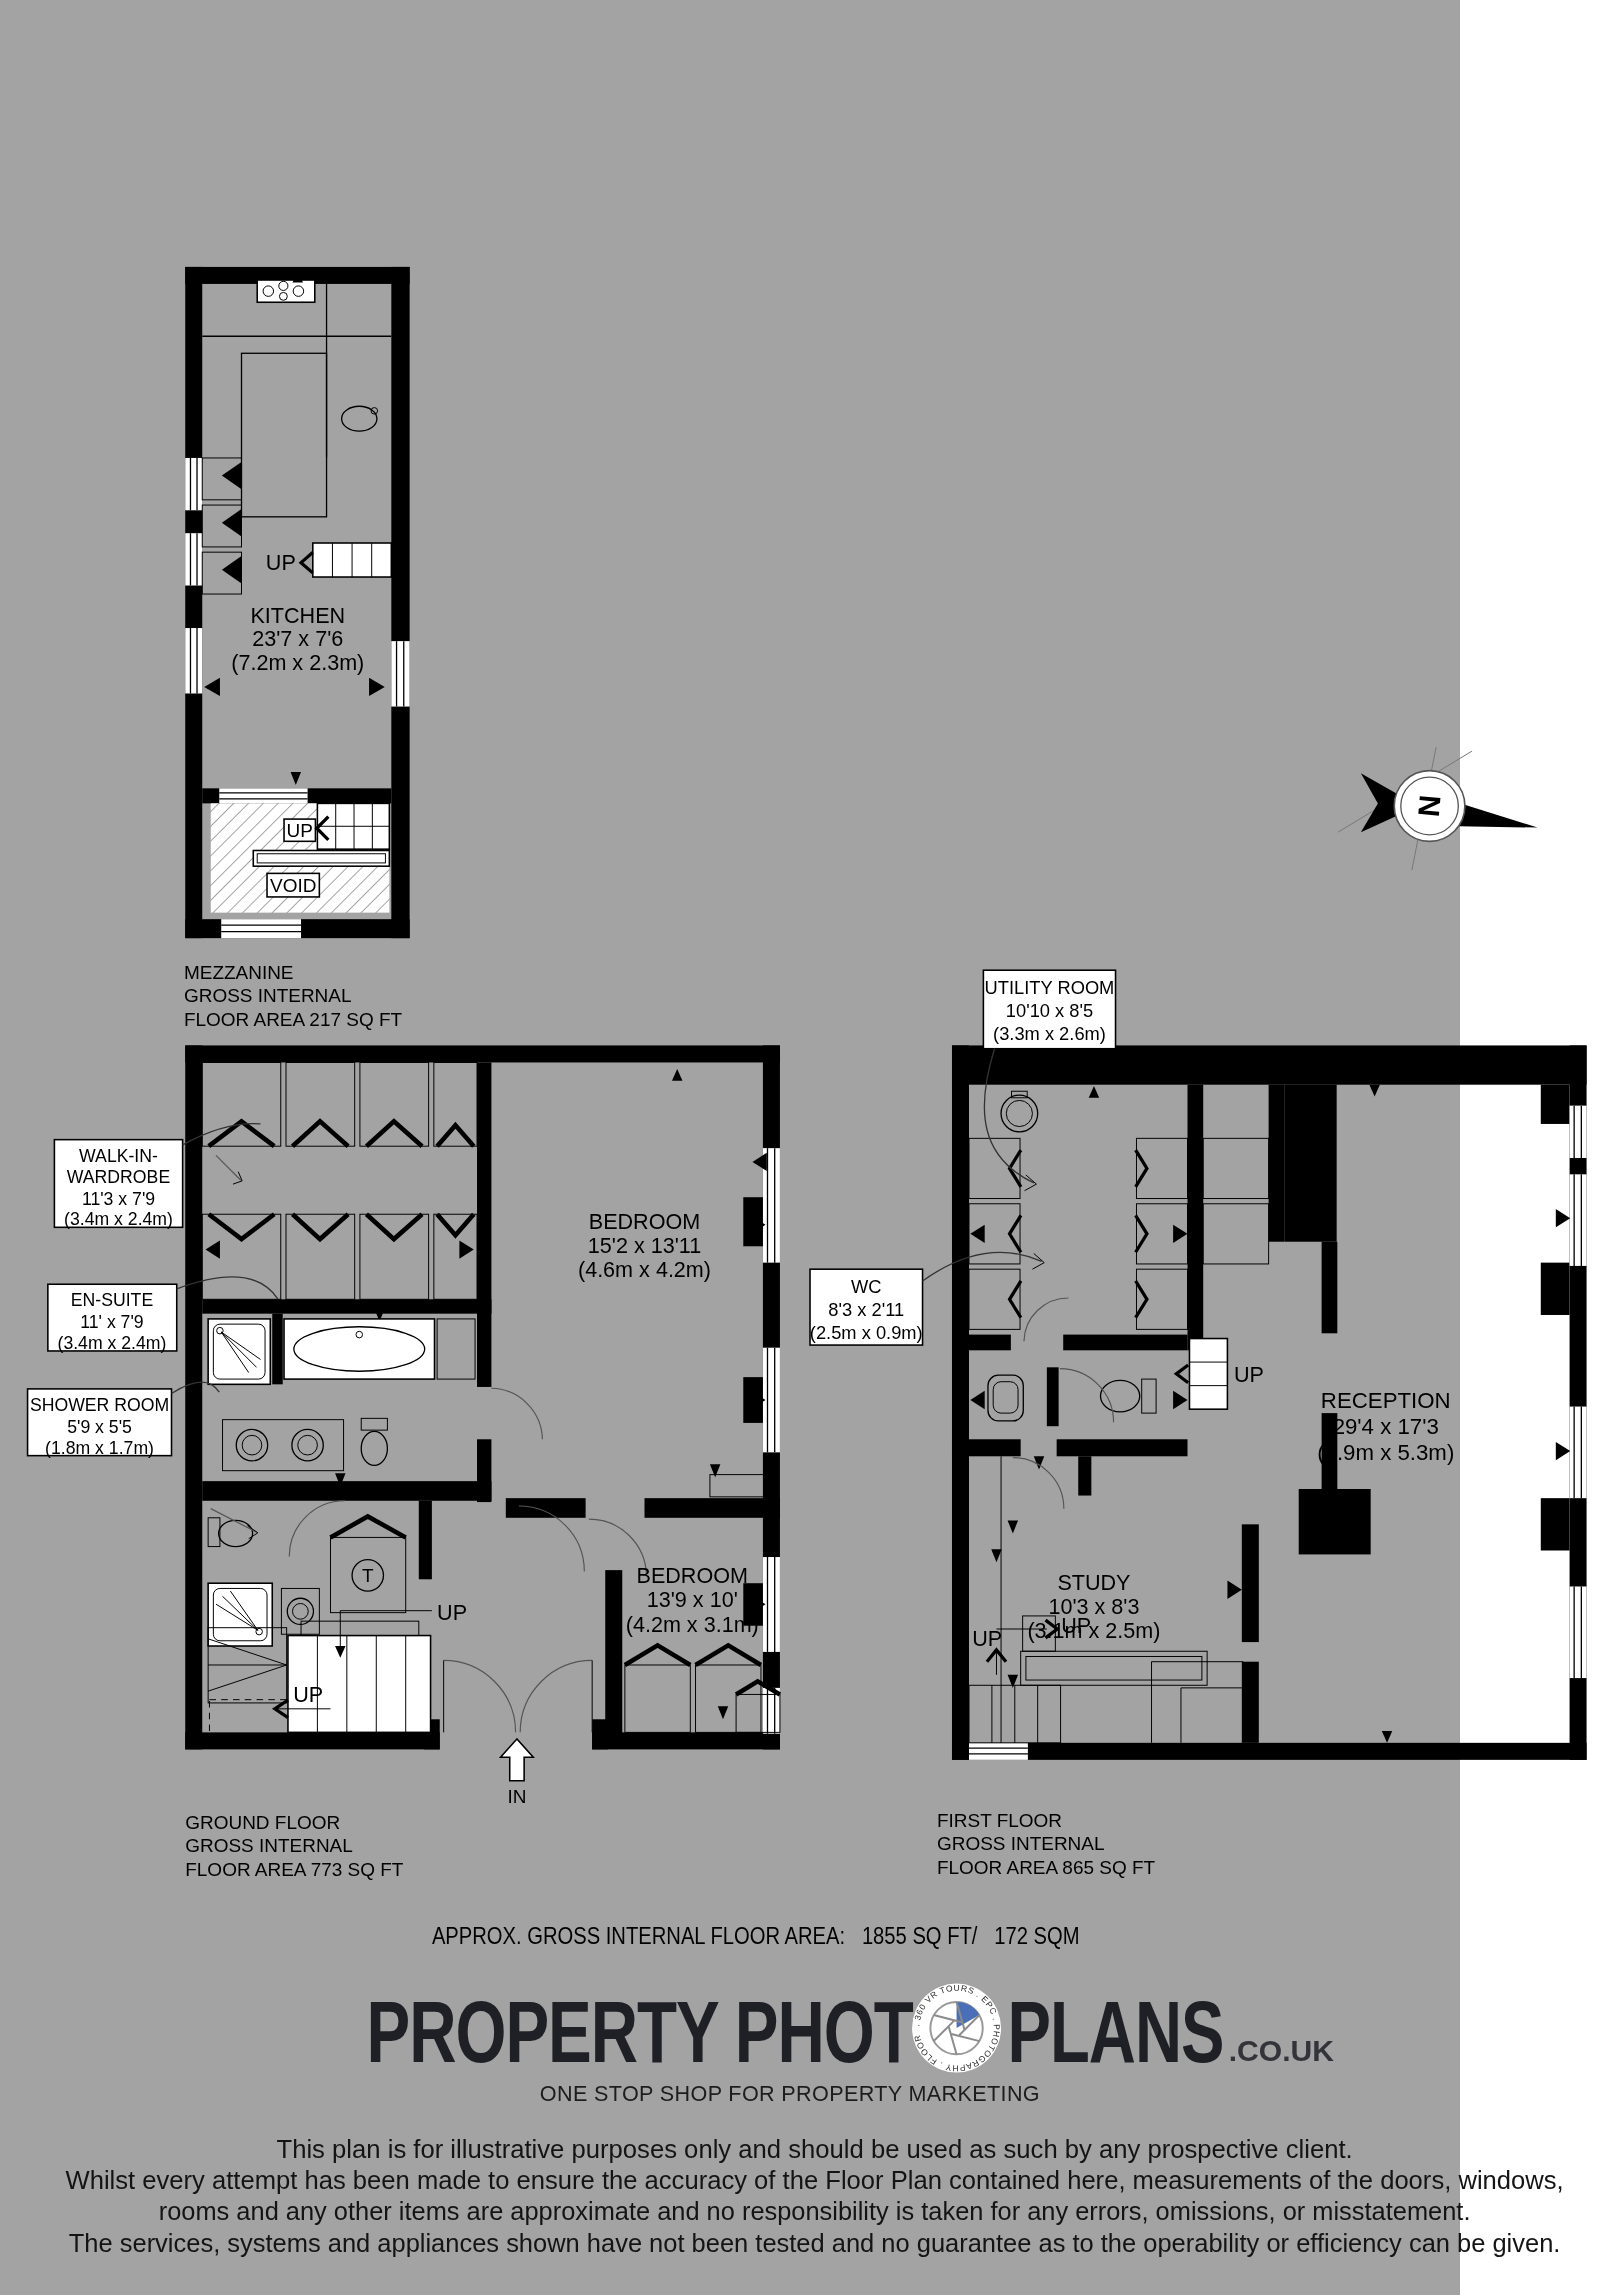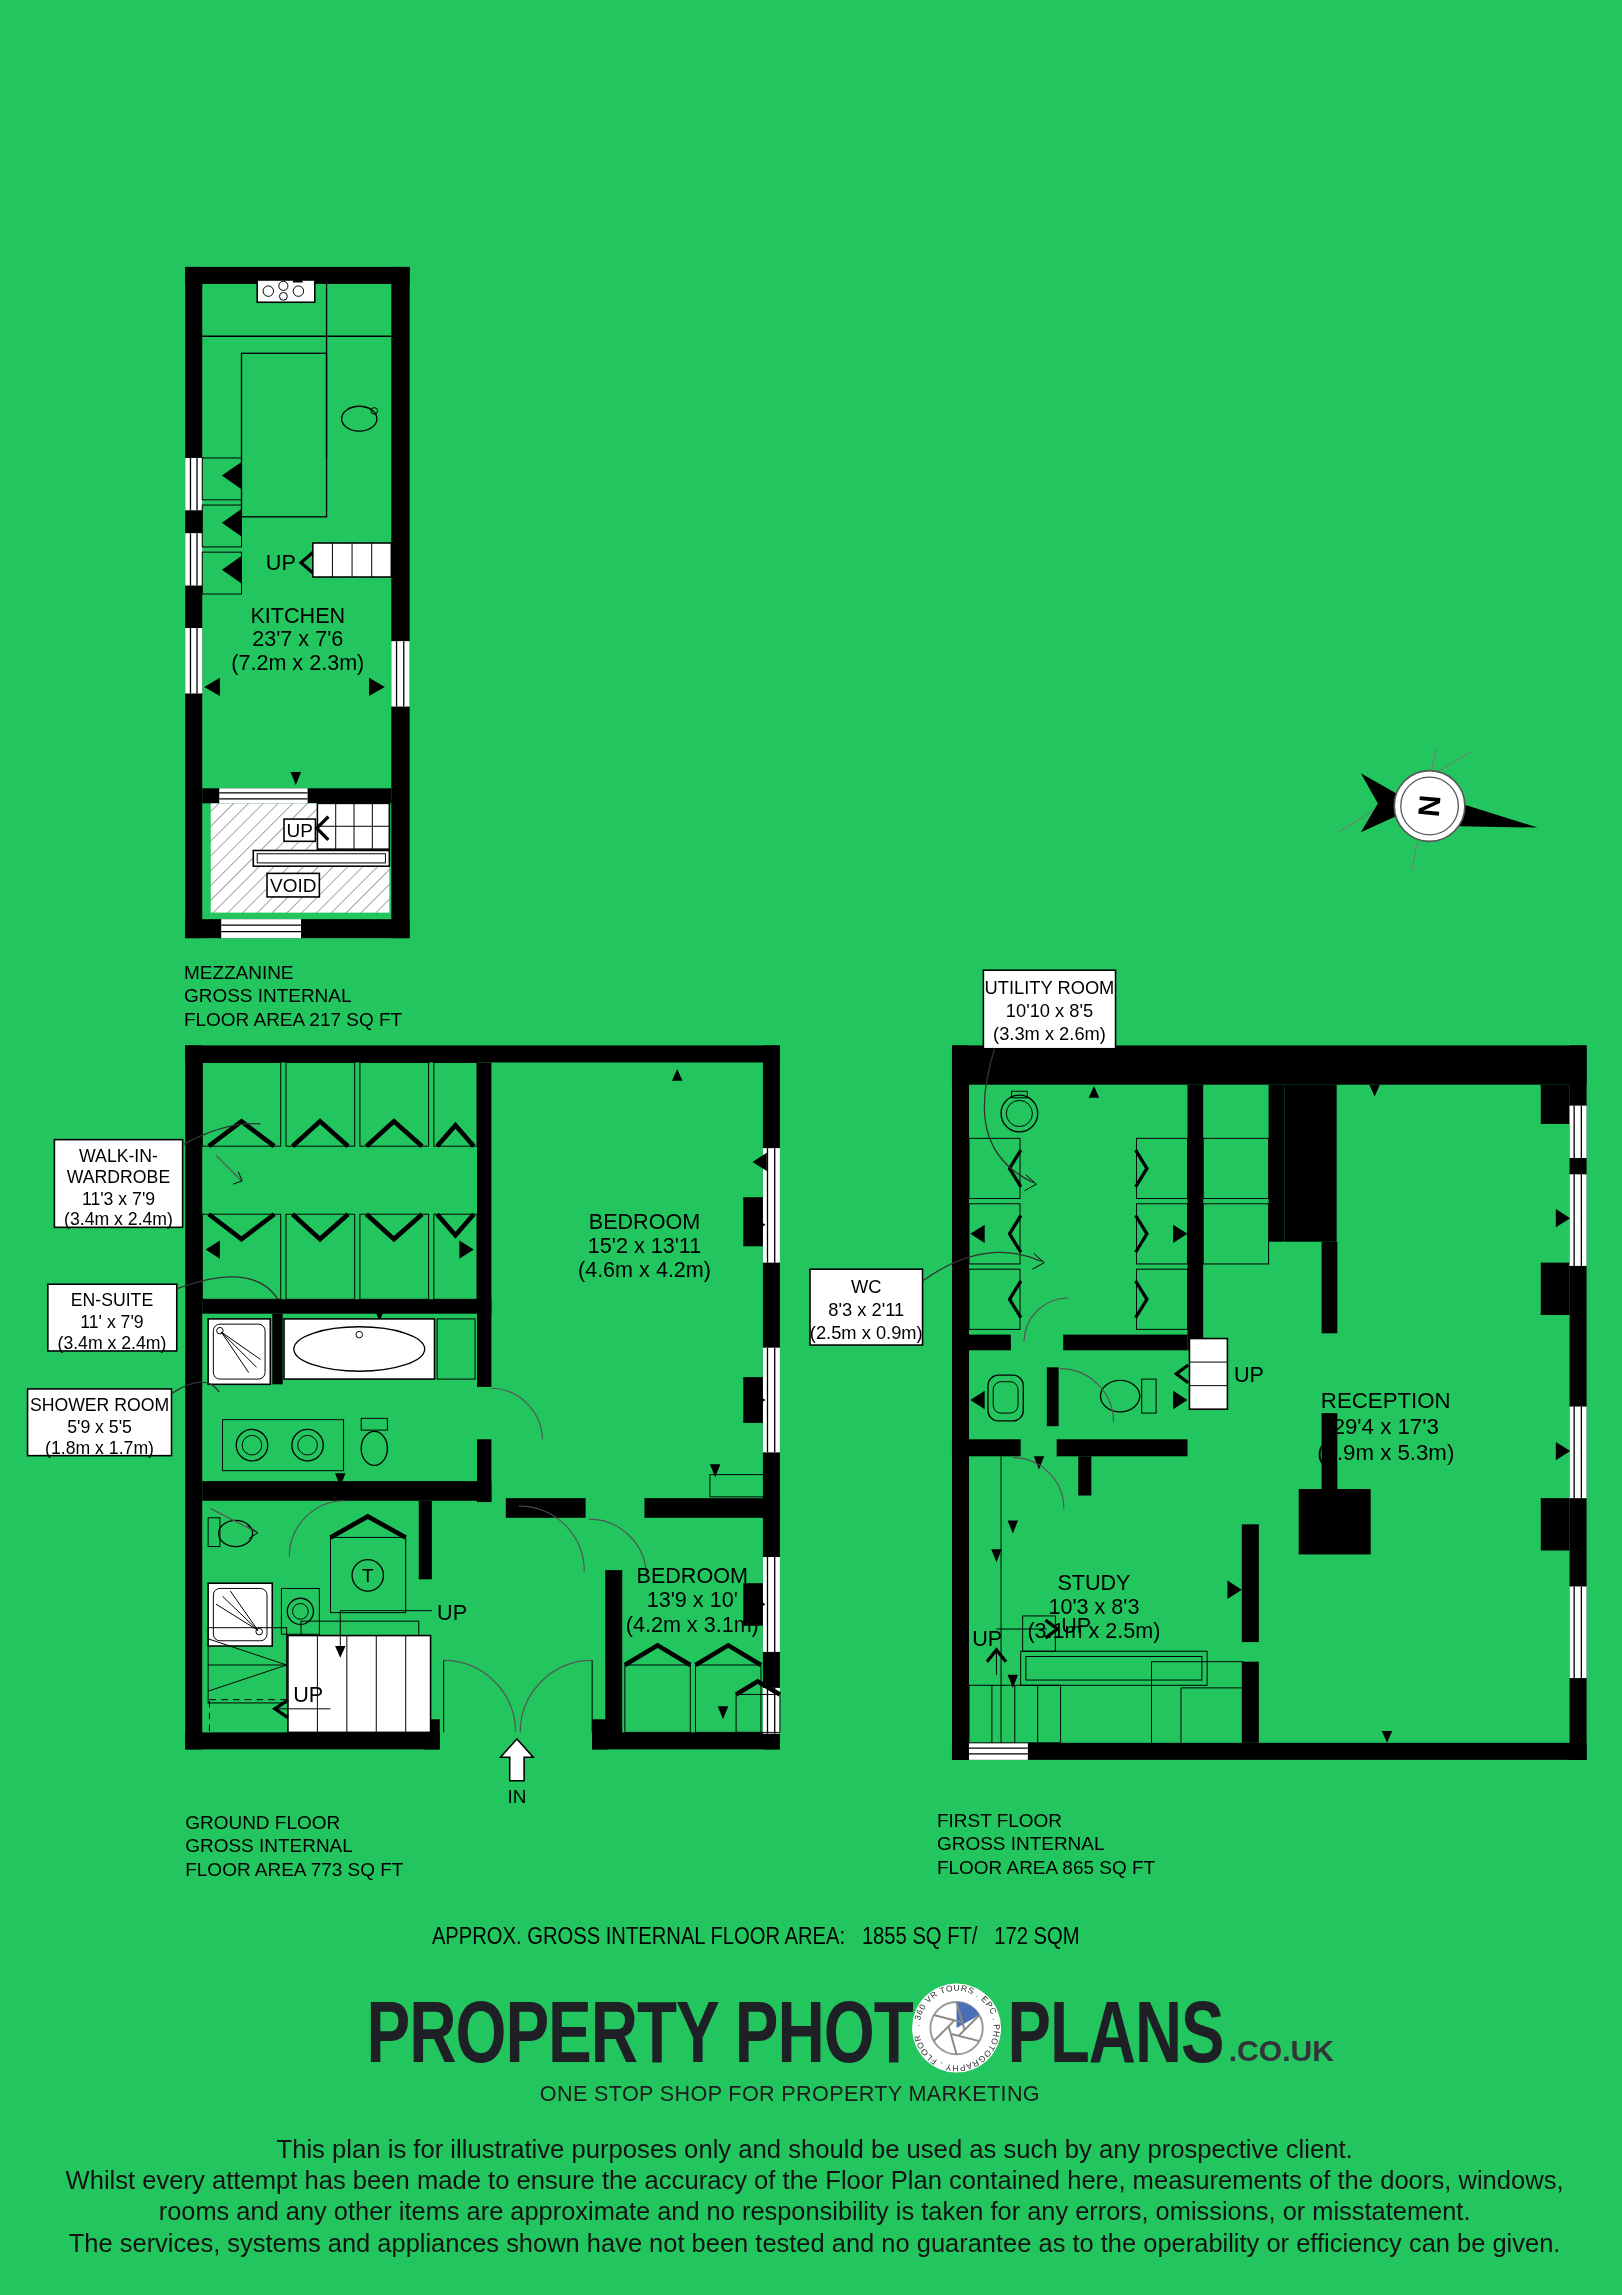--- a/index.html
+++ b/index.html
@@ -1,16 +1,16 @@
 <!DOCTYPE html>
 <html style="font-size:10.5px"><head>
 <meta charset="utf-8">
 <style>
   html,body{margin:0;padding:0;background:#ffffff;}
-  #page{position:relative;width:1622px;height:2295px;background:#22c55e;
+  #page{position:relative;width:1460px;height:2295px;background:#a3a3a3;
         font-family:"Liberation Sans", sans-serif;}
   svg{position:absolute;left:0;top:0;}
   .wall{fill:#000;stroke:none;}
   .fix{fill:#fff;stroke:#000;stroke-width:2.4;}
   .thin{fill:none;stroke:#000;stroke-width:2;}
   .thin15{fill:none;stroke:#000;stroke-width:1.5;}
   .winline{fill:none;stroke:#000;stroke-width:2;}
   .arc{fill:none;stroke:#555;stroke-width:1.8;}
   .leader{fill:none;stroke:#333;stroke-width:2;}
   .chev{fill:none;stroke:#000;stroke-width:5;stroke-linecap:square;}

